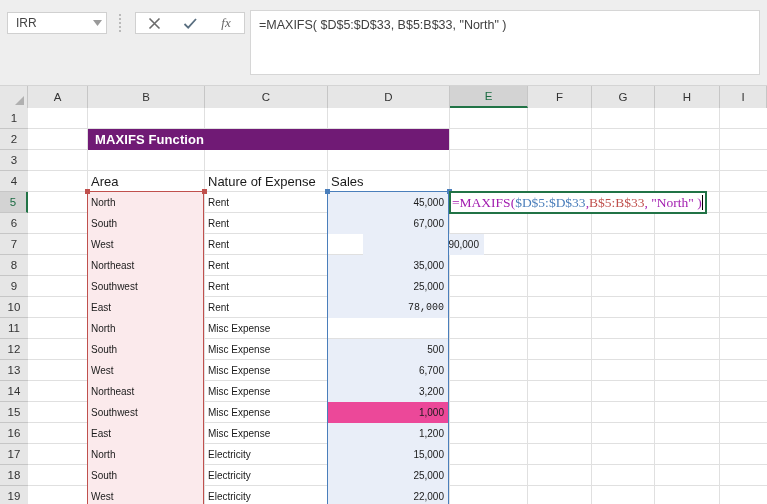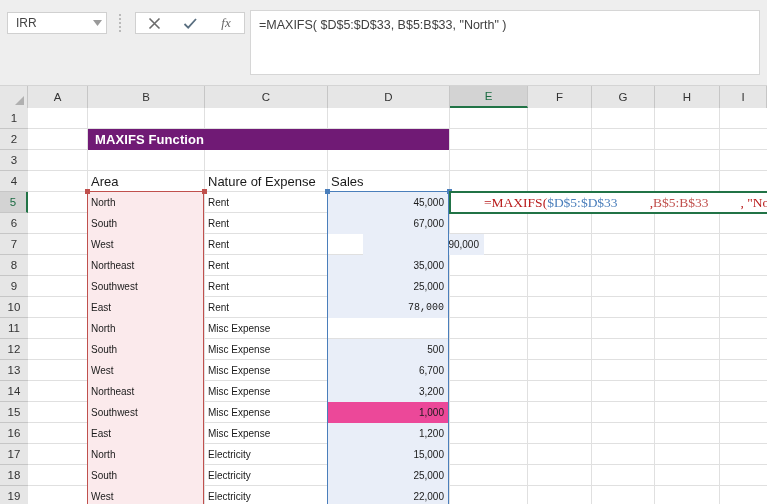--- a/index.html
+++ b/index.html
@@ -198,21 +198,21 @@
     position: absolute;
     border: 2px solid #217346;
     background: #ffffff;
     display: flex; align-items: center;
     padding-left: 1px;
     white-space: nowrap;
     z-index: 40;
     font-family: "Liberation Serif", serif;
     font-size: 13.5px;
   }
-  #edit-cell .tok-plain { color: #b91c1c; margin-left: 32px; }
+  #edit-cell .tok-plain { color: #a21caf; }
   #edit-cell .tok-blue  { color: #4a7ebb; }
   #edit-cell .tok-red   { color: #c0504d; }
   #edit-cell .caret {
     display: inline-block;
     width: 1px; height: 15px;
     background: #000;
     margin-left: 0px;
     vertical-align: middle;
   }
 </style>

